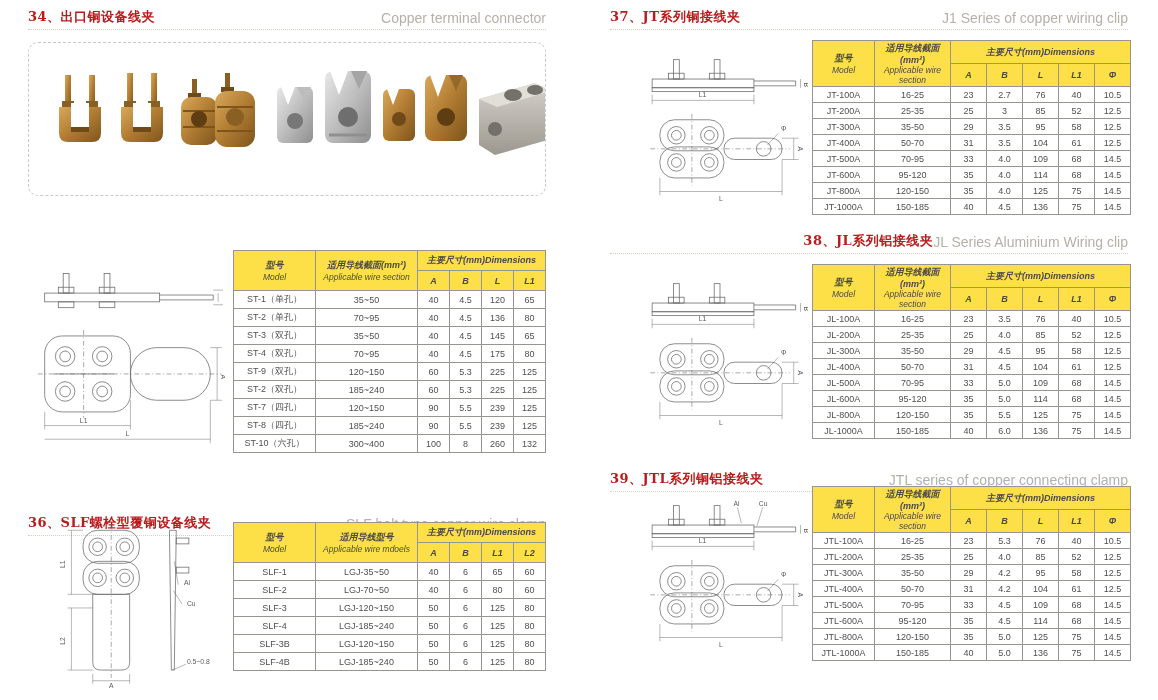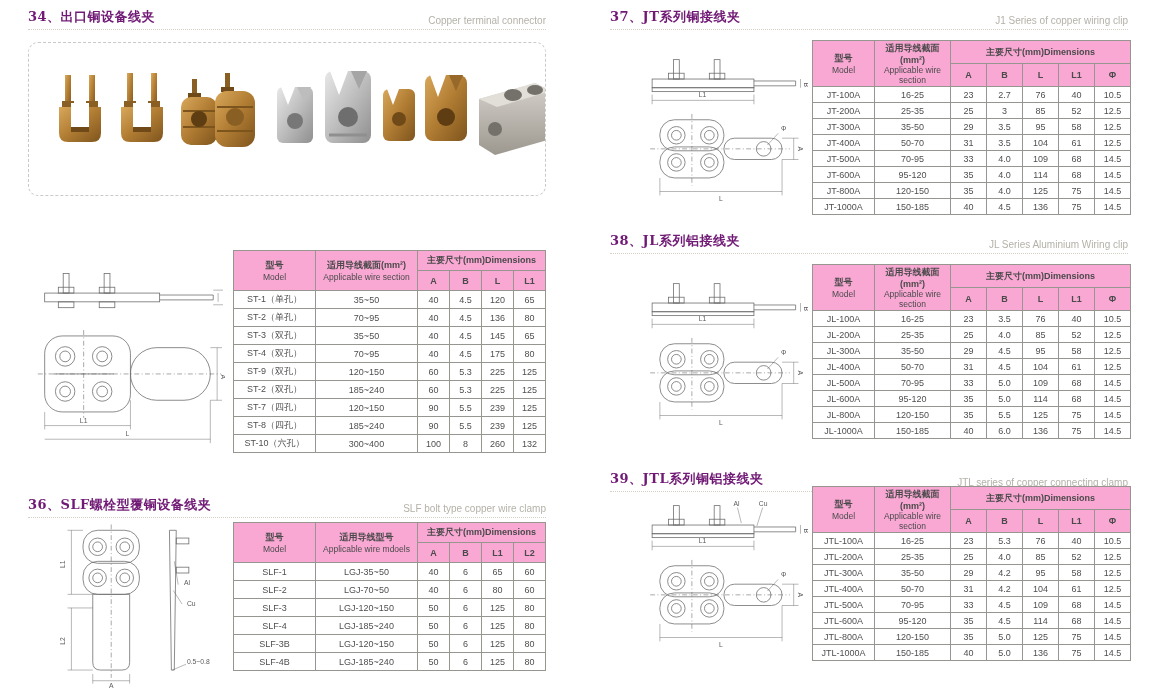--- a/index.html
+++ b/index.html
@@ -1,28 +1,28 @@
 <!DOCTYPE html>
 <html><head>
 <meta charset="utf-8">
 <style>
   html,body{margin:0;padding:0;}
   body{width:1158px;height:700px;background:#fff;font-family:"Liberation Sans",sans-serif;position:relative;overflow:hidden;}
   #page{position:absolute;inset:0;}
 
   .section-head{position:absolute;display:flex;justify-content:space-between;align-items:flex-end;
     border-bottom:1px dotted #d6d0c4;padding-bottom:3px;width:518px;}
-  .sec-title{font-family:"DejaVu Serif",serif;font-weight:bold;font-size:13px;color:#701a75;letter-spacing:.5px;}
-  .sec-sub{font-size:10px;color:#b4b1a8;}
+  .sec-title{font-family:"DejaVu Serif",serif;font-weight:bold;font-size:13px;color:#b91c1c;letter-spacing:.5px;}
+  .sec-sub{font-size:14px;color:#b4b1a8;}
 
   .photo-box{position:absolute;left:28px;top:42px;width:516px;height:152px;border:1px dashed #c9c9c9;border-radius:10px;}
 
   .spec-table{border-collapse:collapse;table-layout:fixed;position:absolute;background:#fff;}
   .spec-table th,.spec-table td{border:1px solid #979590;text-align:center;vertical-align:middle;overflow:hidden;}
-  .spec-table thead th{background:#f9a8d4;color:#4a4a4a;font-size:9px;font-weight:bold;padding:1px;}
+  .spec-table thead th{background:#fde047;color:#4a4a4a;font-size:9px;font-weight:bold;padding:1px;font-style:italic;}
   .spec-table thead tr{height:20px;}
   .th-cn{display:block;font-weight:bold;}
   .th-en{display:block;font-weight:normal;font-size:8.5px;}
   .spec-table td{font-size:9px;color:#4f4f4f;padding:0 1px;}
   .rows18 tbody tr{height:18px;}
   .rows16 tbody tr{height:16px;}
 
   .note{position:absolute;font-size:9px;line-height:11px;}
   .note .cn{color:#3f3f3f;}
   .note .en{color:#8e8b85;}
@@ -279,21 +279,21 @@
           <td>ST-10（六孔）</td>
           <td>300~400</td>
           <td>100</td>
           <td>8</td>
           <td>260</td>
           <td>132</td>
         </tr>
       </tbody>
   </table>
 
-  <div class="section-head" style="left:28px;top:496px;">
+  <div class="section-head" style="left:28px;top:514px;">
     <span class="sec-title">36、SLF螺栓型覆铜设备线夹</span>
     <span class="sec-sub">SLF bolt type copper wire clamp</span>
   </div>
 
   <svg class="draw" style="left:52px;top:522px;" width="165" height="168" viewBox="0 0 170 172">
     <g class="dln">
       <rect x="32" y="8" width="58" height="34" rx="15"></rect>
       <rect x="32" y="40" width="58" height="34" rx="15"></rect>
       <circle cx="47" cy="25" r="9"></circle>
         <circle cx="47" cy="25" r="5"></circle>
@@ -562,21 +562,21 @@
           <td>150-185</td>
           <td>40</td>
           <td>4.5</td>
           <td>136</td>
           <td>75</td>
           <td>14.5</td>
         </tr>
       </tbody>
   </table>
 
-  <div class="section-head" style="left:610px;top:232px;">
+  <div class="section-head" style="left:610px;top:232px;justify-content:flex-end;">
     <span class="sec-title">38、JL系列铝接线夹</span>
     <span class="sec-sub">JL Series Aluminium Wiring clip</span>
   </div>
 
   <svg class="draw" style="left:632px;top:272px;" width="176" height="160" viewBox="0 0 180 165">
     <g class="dln">
       <rect x="20" y="32" width="105" height="9"></rect>
         <rect x="20" y="41" width="105" height="4"></rect>
       <line x1="125" y1="34" x2="168" y2="34"></line>
         <line x1="125" y1="39" x2="168" y2="39"></line>

